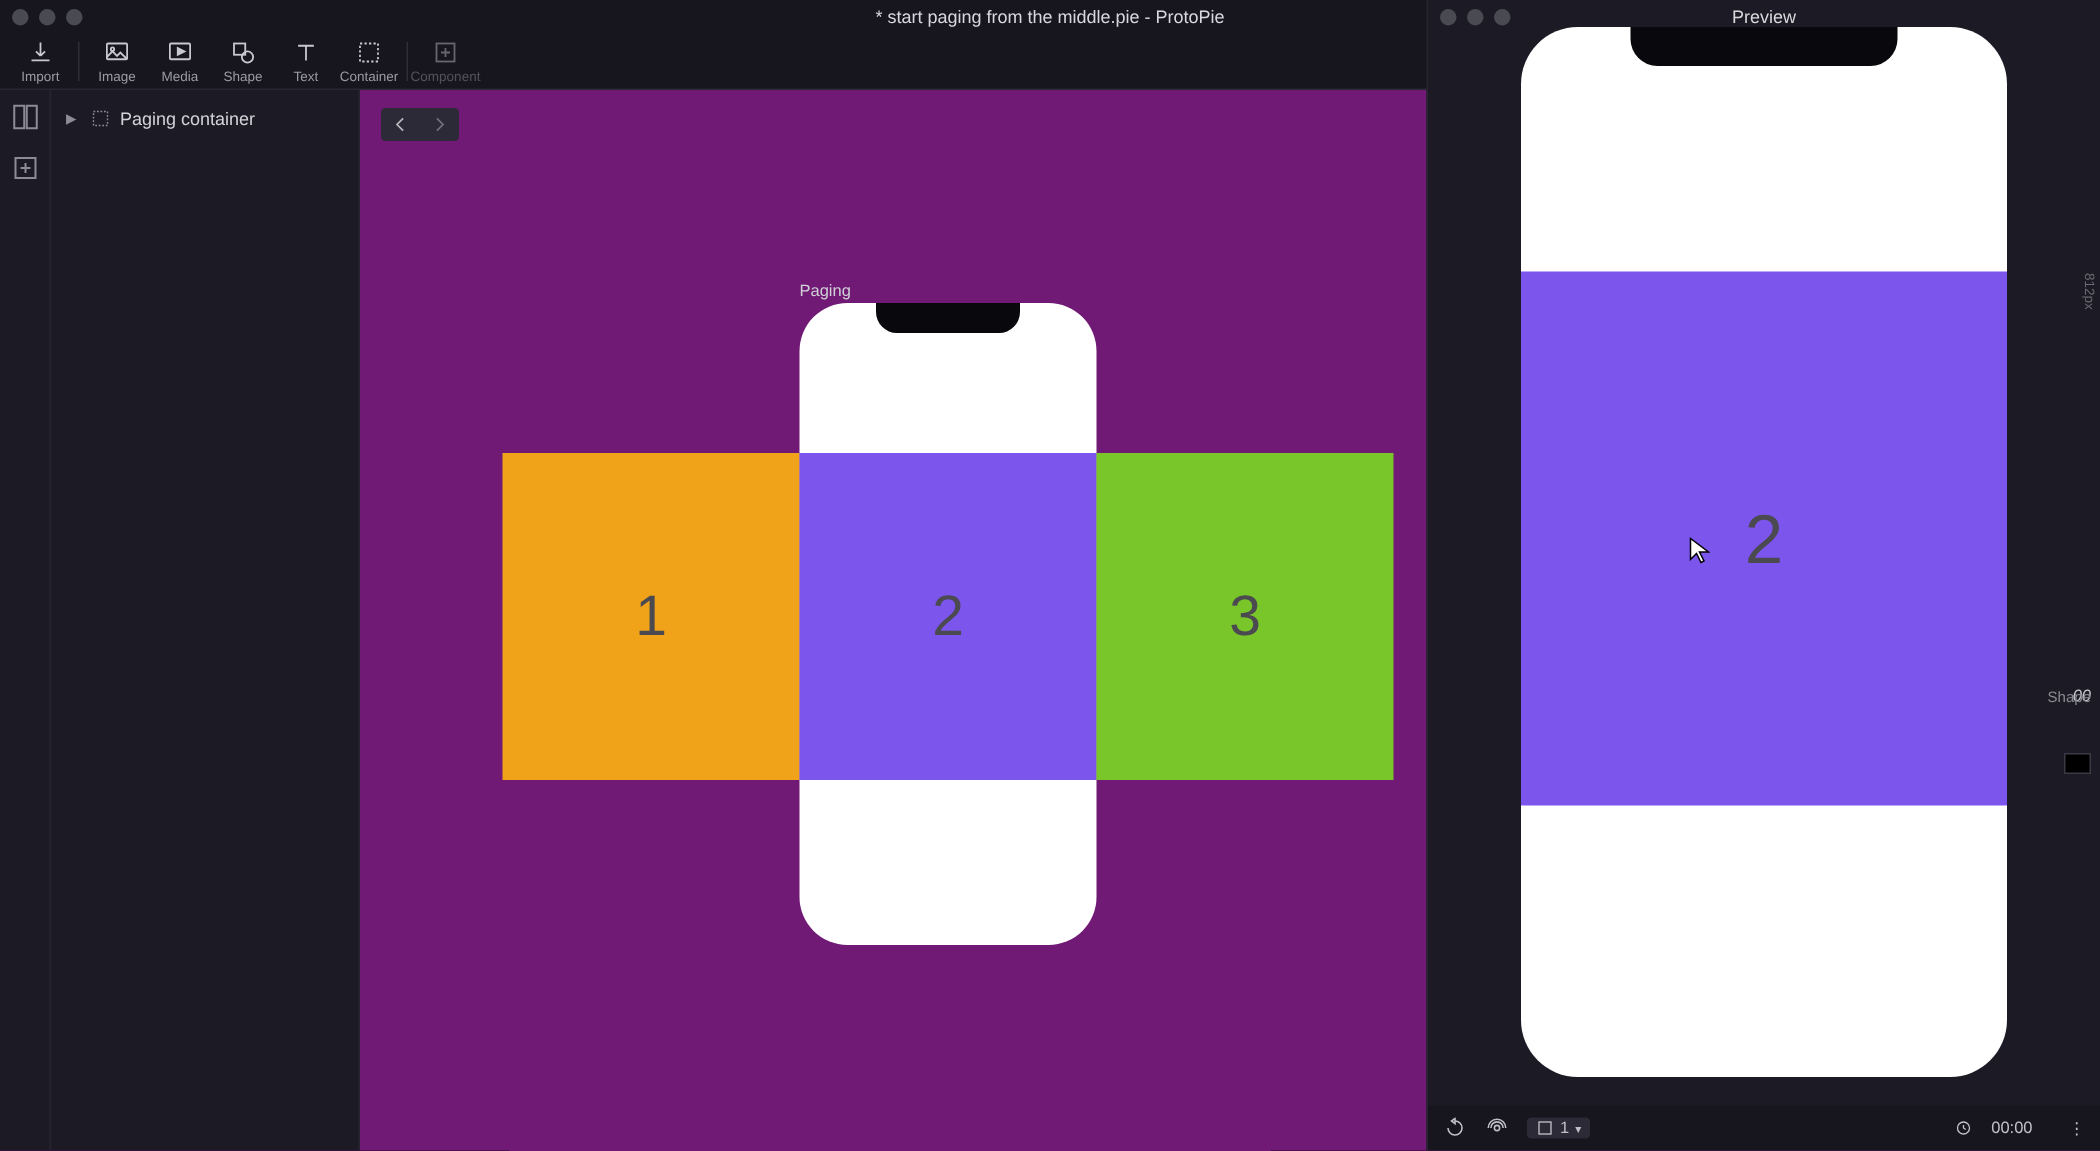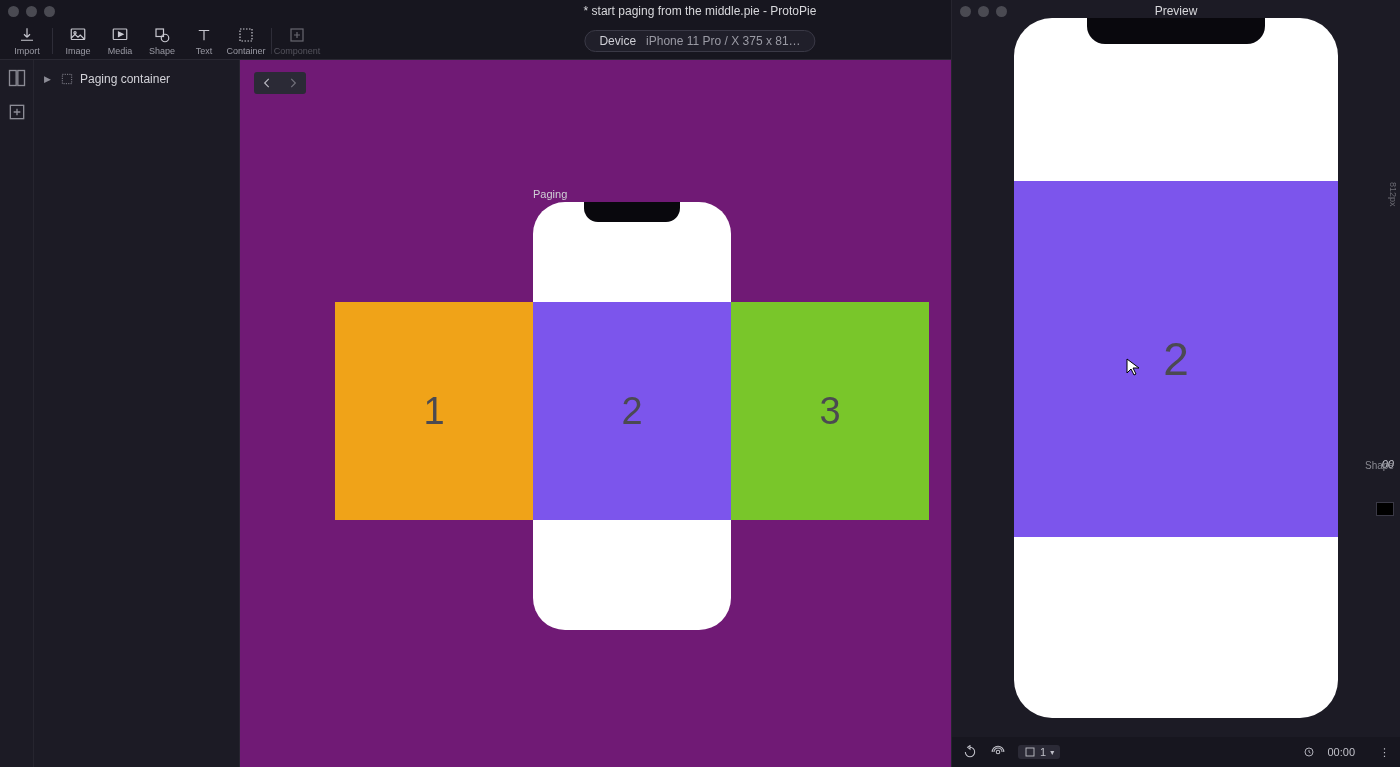--- a/index.html
+++ b/index.html
@@ -126,24 +126,20 @@
   </div>
   <div class="tool-divider"></div>
   <div class="tool-btn disabled">
     <svg viewBox="0 0 24 24" fill="none" stroke="currentColor" stroke-width="1.6">
         <rect x="4" y="4" width="16" height="16"></rect>
         <path d="M12 8v8M8 12h8"></path>
       </svg>
     <span class="tool-label">Component</span>
   </div>
 
-  <div class="device-pill">
-    <span class="device-label">Device</span>
-    <span class="device-val">iPhone 11 Pro / X  375 x 81…</span>
-  </div>
 
   <div class="toolbar-right">
     <div class="tool-btn">
       <svg viewBox="0 0 24 24" fill="none" stroke="currentColor" stroke-width="1.6">
           <path d="M6 16a4 4 0 010-8 6 6 0 0111 2 3.5 3.5 0 010 7H6z"></path>
         </svg>
       <span class="tool-label">ud</span>
     </div>
     <div class="tool-btn">
       <svg viewBox="0 0 24 24" fill="none" stroke="currentColor" stroke-width="1.6">

